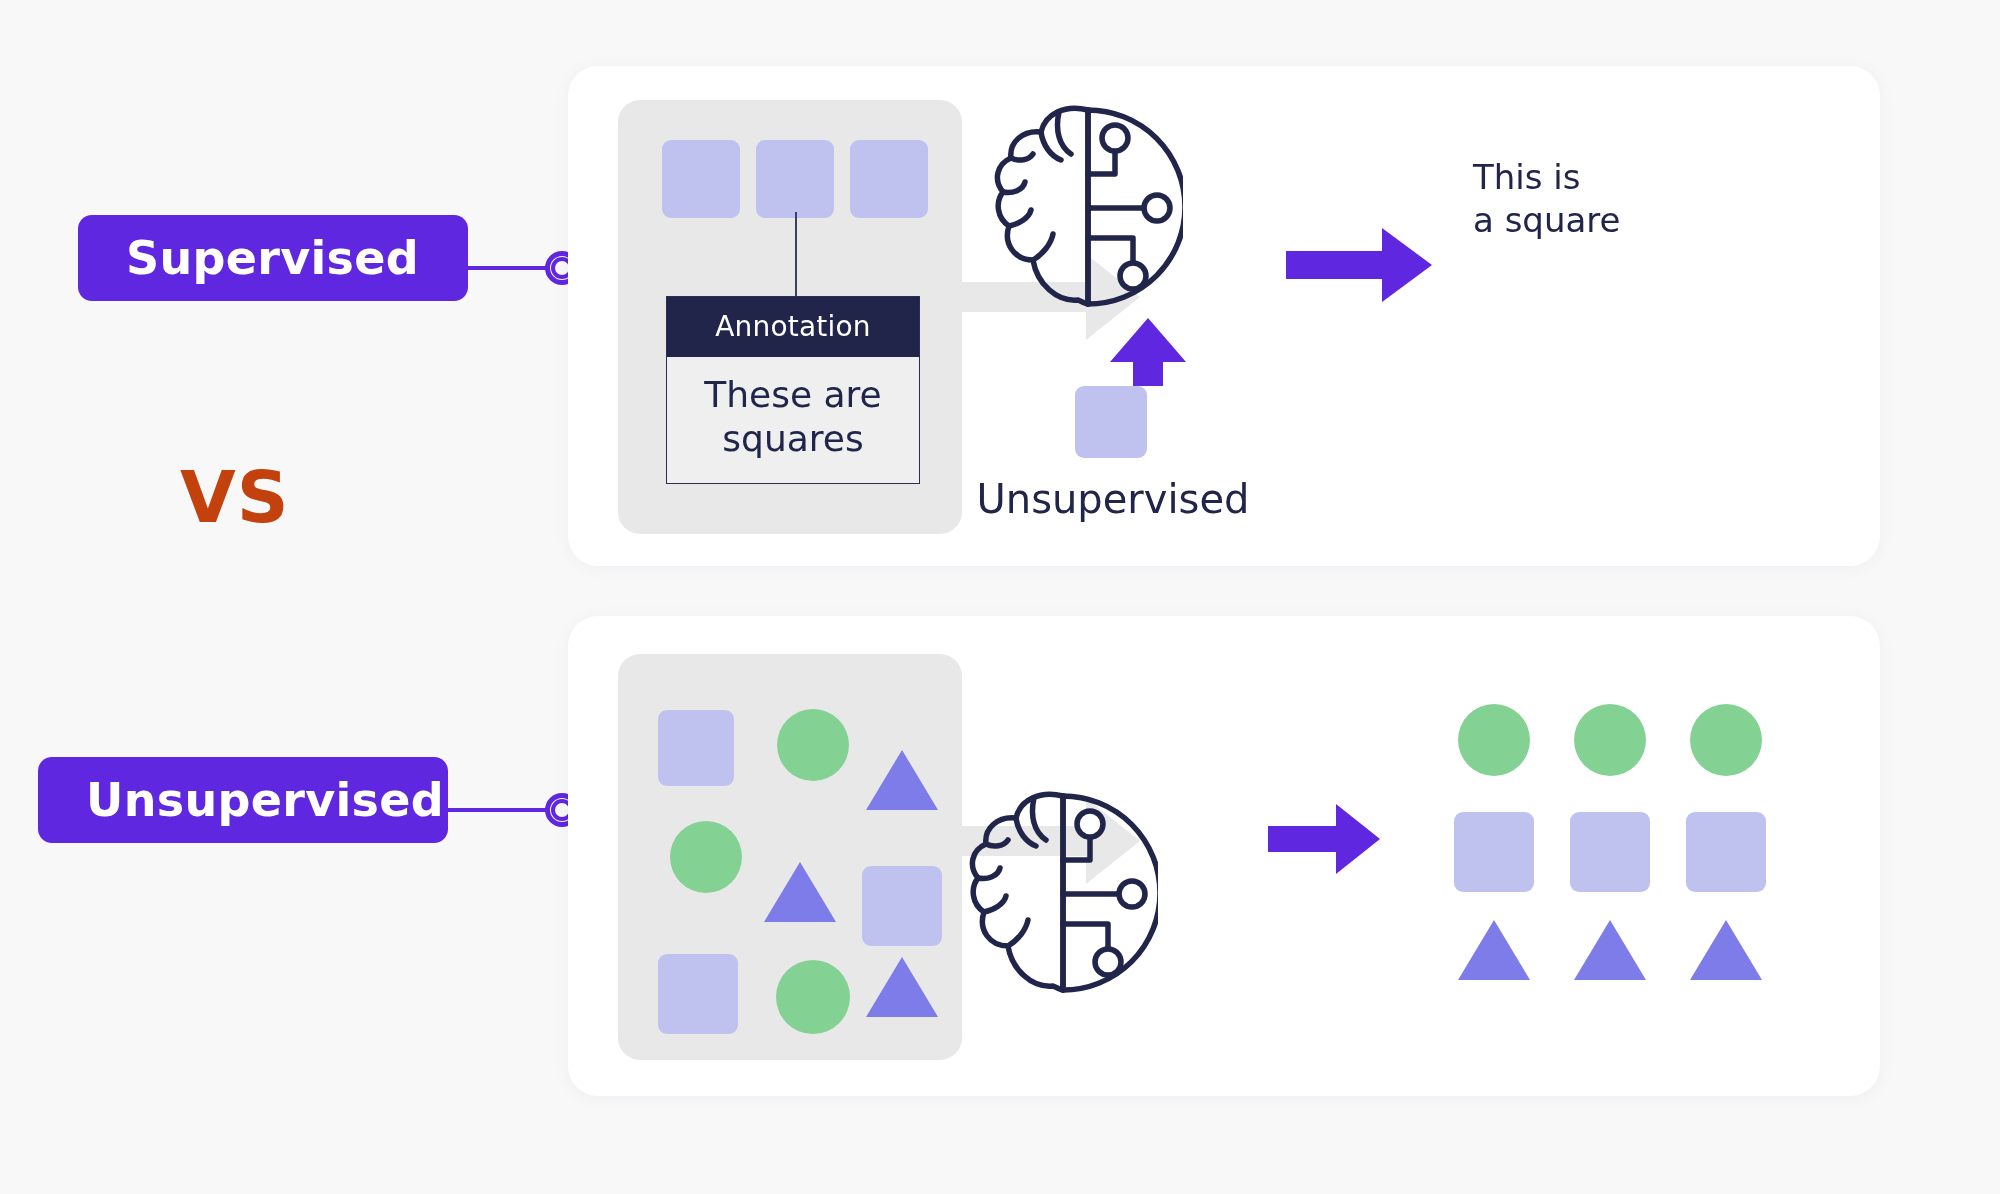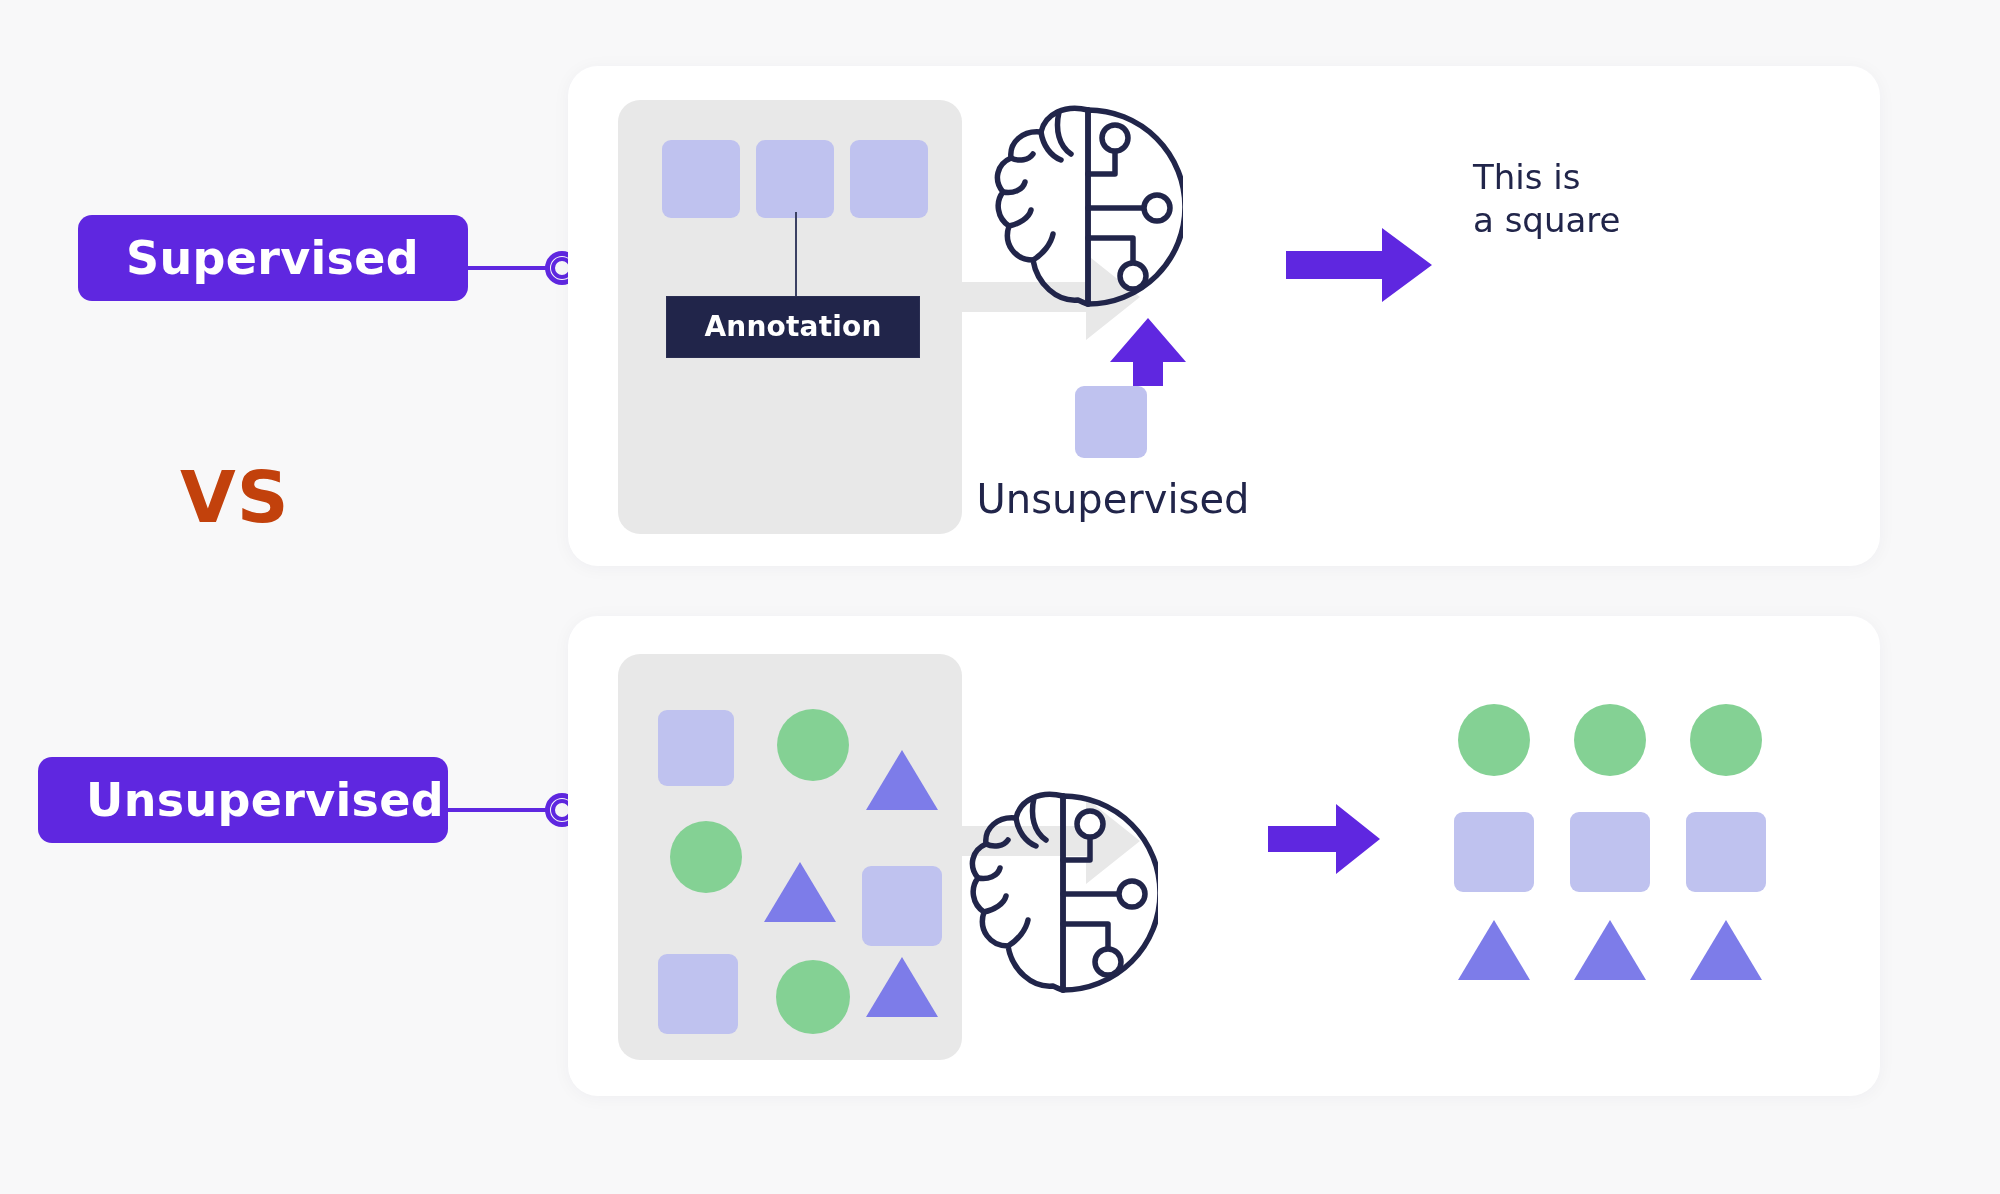--- a/index.html
+++ b/index.html
@@ -139,21 +139,21 @@
     top: 196px;
     width: 254px;
     background: #efefef;
     border: 1px solid #2a2e52;
     overflow: hidden;
   }
   .annotation-head {
     background: #21254a;
     color: #ffffff;
     font-size: 28px;
-    font-weight: 700;
+    font-weight: 400;
     text-align: center;
     padding: 13px 0 14px;
     letter-spacing: 0.2px;
   }
   .annotation-body {
     color: #21254a;
     font-size: 36px;
     line-height: 1.22;
     text-align: center;
     padding: 16px 10px 22px;
@@ -250,20 +250,22 @@
     <div id="panel-supervised-input" class="input-panel">
 
       <div id="sup-sq-1" class="sq"></div>
       <div id="sup-sq-2" class="sq"></div>
       <div id="sup-sq-3" class="sq"></div>
 
       <div id="annotation-leader"></div>
 
       <div class="annotation-card">
         <div class="annotation-head">Annotation</div>
+        <div class="annotation-body">These are
+squares</div>
       </div>
     </div>
 
     <svg id="grey-arrow-1" class="grey-arrow" width="180" height="86" viewBox="0 0 180 86">
       <path d="M0 28 H126 V0 L180 43 L126 86 V58 H0 Z" fill="#e8e8e8"></path>
     </svg>
 
     <svg id="brain-1" class="brain" width="190" height="210" viewBox="0 0 190 210">
       <g fill="none" stroke="#21254a" stroke-width="5.5" stroke-linecap="round" stroke-linejoin="round">
 

